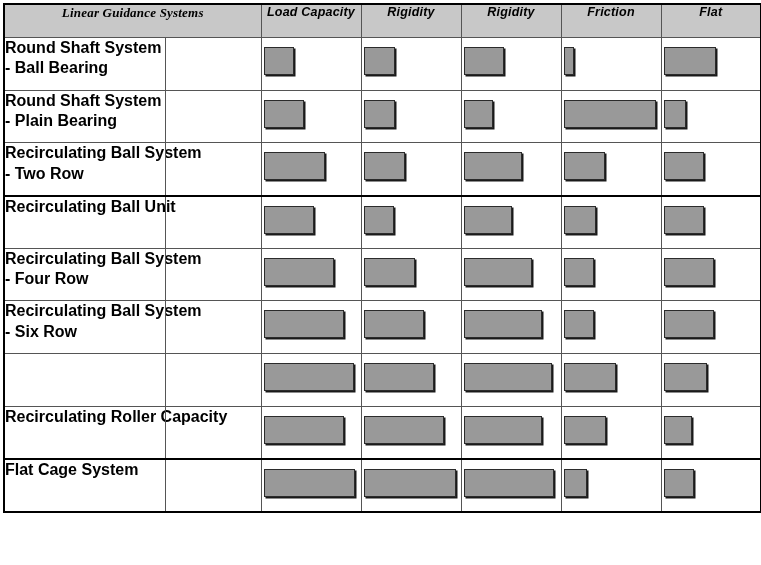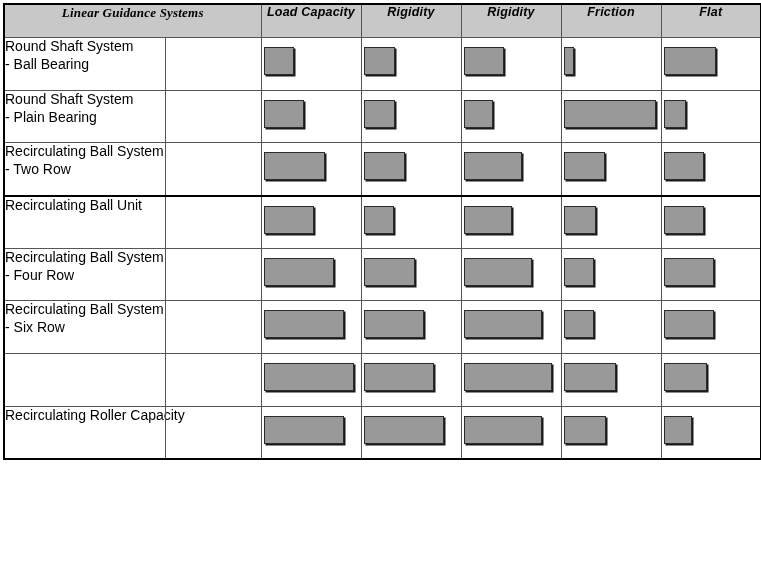--- a/index.html
+++ b/index.html
@@ -50,22 +50,22 @@
 
   
   col.c-name   { width: 257px; }
   col.c-metric { width: 100px; }
 
   
   tbody tr { height: 52.7px; }
   td.name-cell {
     position: relative;
     padding: 7px 0 0 4px;
-    font-size: 14px;
-    font-weight: normal;
+    font-size: 16px;
+    font-weight: bold;
     line-height: 1.28;
     color: #000;
     white-space: pre-line;
   }
   td.name-cell .subdiv {
     position: absolute;
     top: 0;
     bottom: 0;
     left: 160px;
     width: 0;
@@ -253,15 +253,33 @@
           <td class="bar-cell">
             <div class="bar" style="width: 78px; background: rgb(153, 153, 153); border-color: rgb(43, 43, 43);"></div>
           </td>
           <td class="bar-cell">
             <div class="bar" style="width: 42px; background: rgb(153, 153, 153); border-color: rgb(43, 43, 43);"></div>
           </td>
           <td class="bar-cell">
             <div class="bar" style="width: 28px; background: rgb(153, 153, 153); border-color: rgb(43, 43, 43);"></div>
           </td>
         </tr>
+        <tr class="heavy-top">
+          <td class="name-cell"><span>Flat Cage System</span><span class="subdiv"></span></td>
+          <td class="bar-cell">
+            <div class="bar" style="width: 91px; background: rgb(153, 153, 153); border-color: rgb(43, 43, 43);"></div>
+          </td>
+          <td class="bar-cell">
+            <div class="bar" style="width: 92px; background: rgb(153, 153, 153); border-color: rgb(43, 43, 43);"></div>
+          </td>
+          <td class="bar-cell">
+            <div class="bar" style="width: 90px; background: rgb(153, 153, 153); border-color: rgb(43, 43, 43);"></div>
+          </td>
+          <td class="bar-cell">
+            <div class="bar" style="width: 23px; background: rgb(153, 153, 153); border-color: rgb(43, 43, 43);"></div>
+          </td>
+          <td class="bar-cell">
+            <div class="bar" style="width: 30px; background: rgb(153, 153, 153); border-color: rgb(43, 43, 43);"></div>
+          </td>
+        </tr>
       </tbody>
   </table>
 </div>
 
 </body></html>

